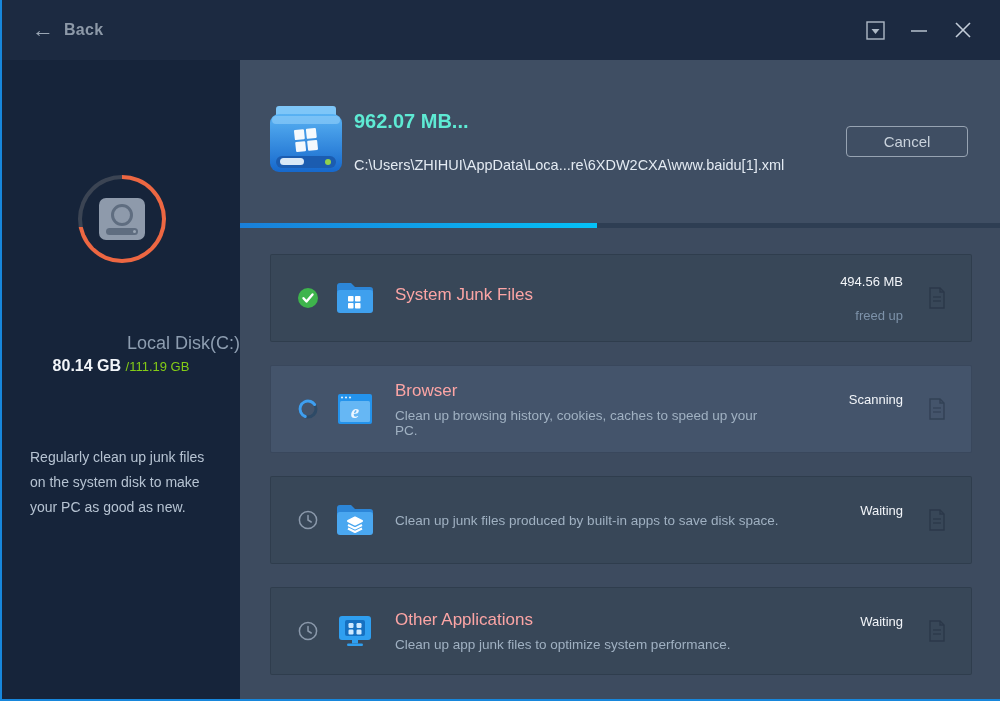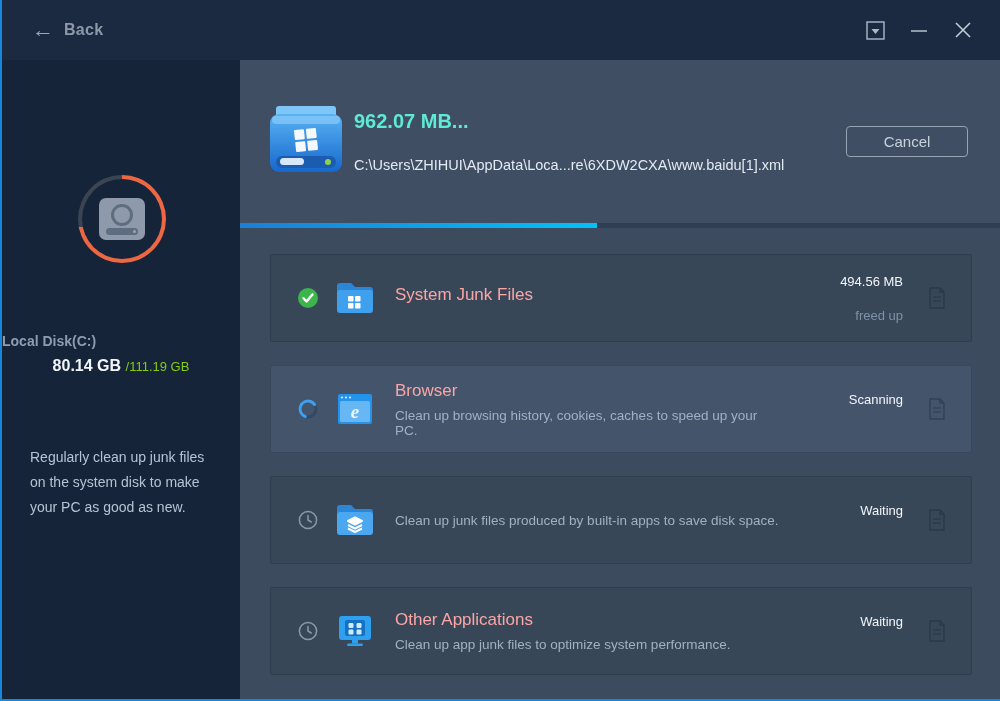--- a/index.html
+++ b/index.html
@@ -37,21 +37,21 @@
   .mini-drive .lens {
     position:absolute; left:12px; top:6px; width:22px; height:22px; border-radius:50%;
     border:3px solid #5f6d80;
   }
   .mini-drive .slot {
     position:absolute; left:7px; bottom:5px; width:32px; height:7px; border-radius:4px; background:#5f6d80;
   }
   .mini-drive .slot i {
     position:absolute; right:2px; top:2px; width:3px; height:3px; border-radius:50%; background:#9aa6b4;
   }
-  .disk-name { position:absolute; top:273px; width:100%; text-align:left; font-size:14px; color:#8d9db0;font-weight:bold; }
+  .disk-name { position:absolute; top:273px; width:100%; text-align:right; font-size:18px; color:#8d9db0; }
   .disk-size { position:absolute; top:297px; width:100%; text-align:center; }
   .disk-used { font-size:16px; font-weight:bold; color:#f2f5f9; }
   .disk-total { font-size:13px; color:#84cc16; }
   .sidebar-desc {
     position:absolute; top:385px; left:28px; width:190px;
     font-size:14px; line-height:25px; color:#b6c3d2;
   }
 
   
   .panel { position:absolute; top:60px; left:238px; right:0; bottom:0; background:#3d4b5f; }

